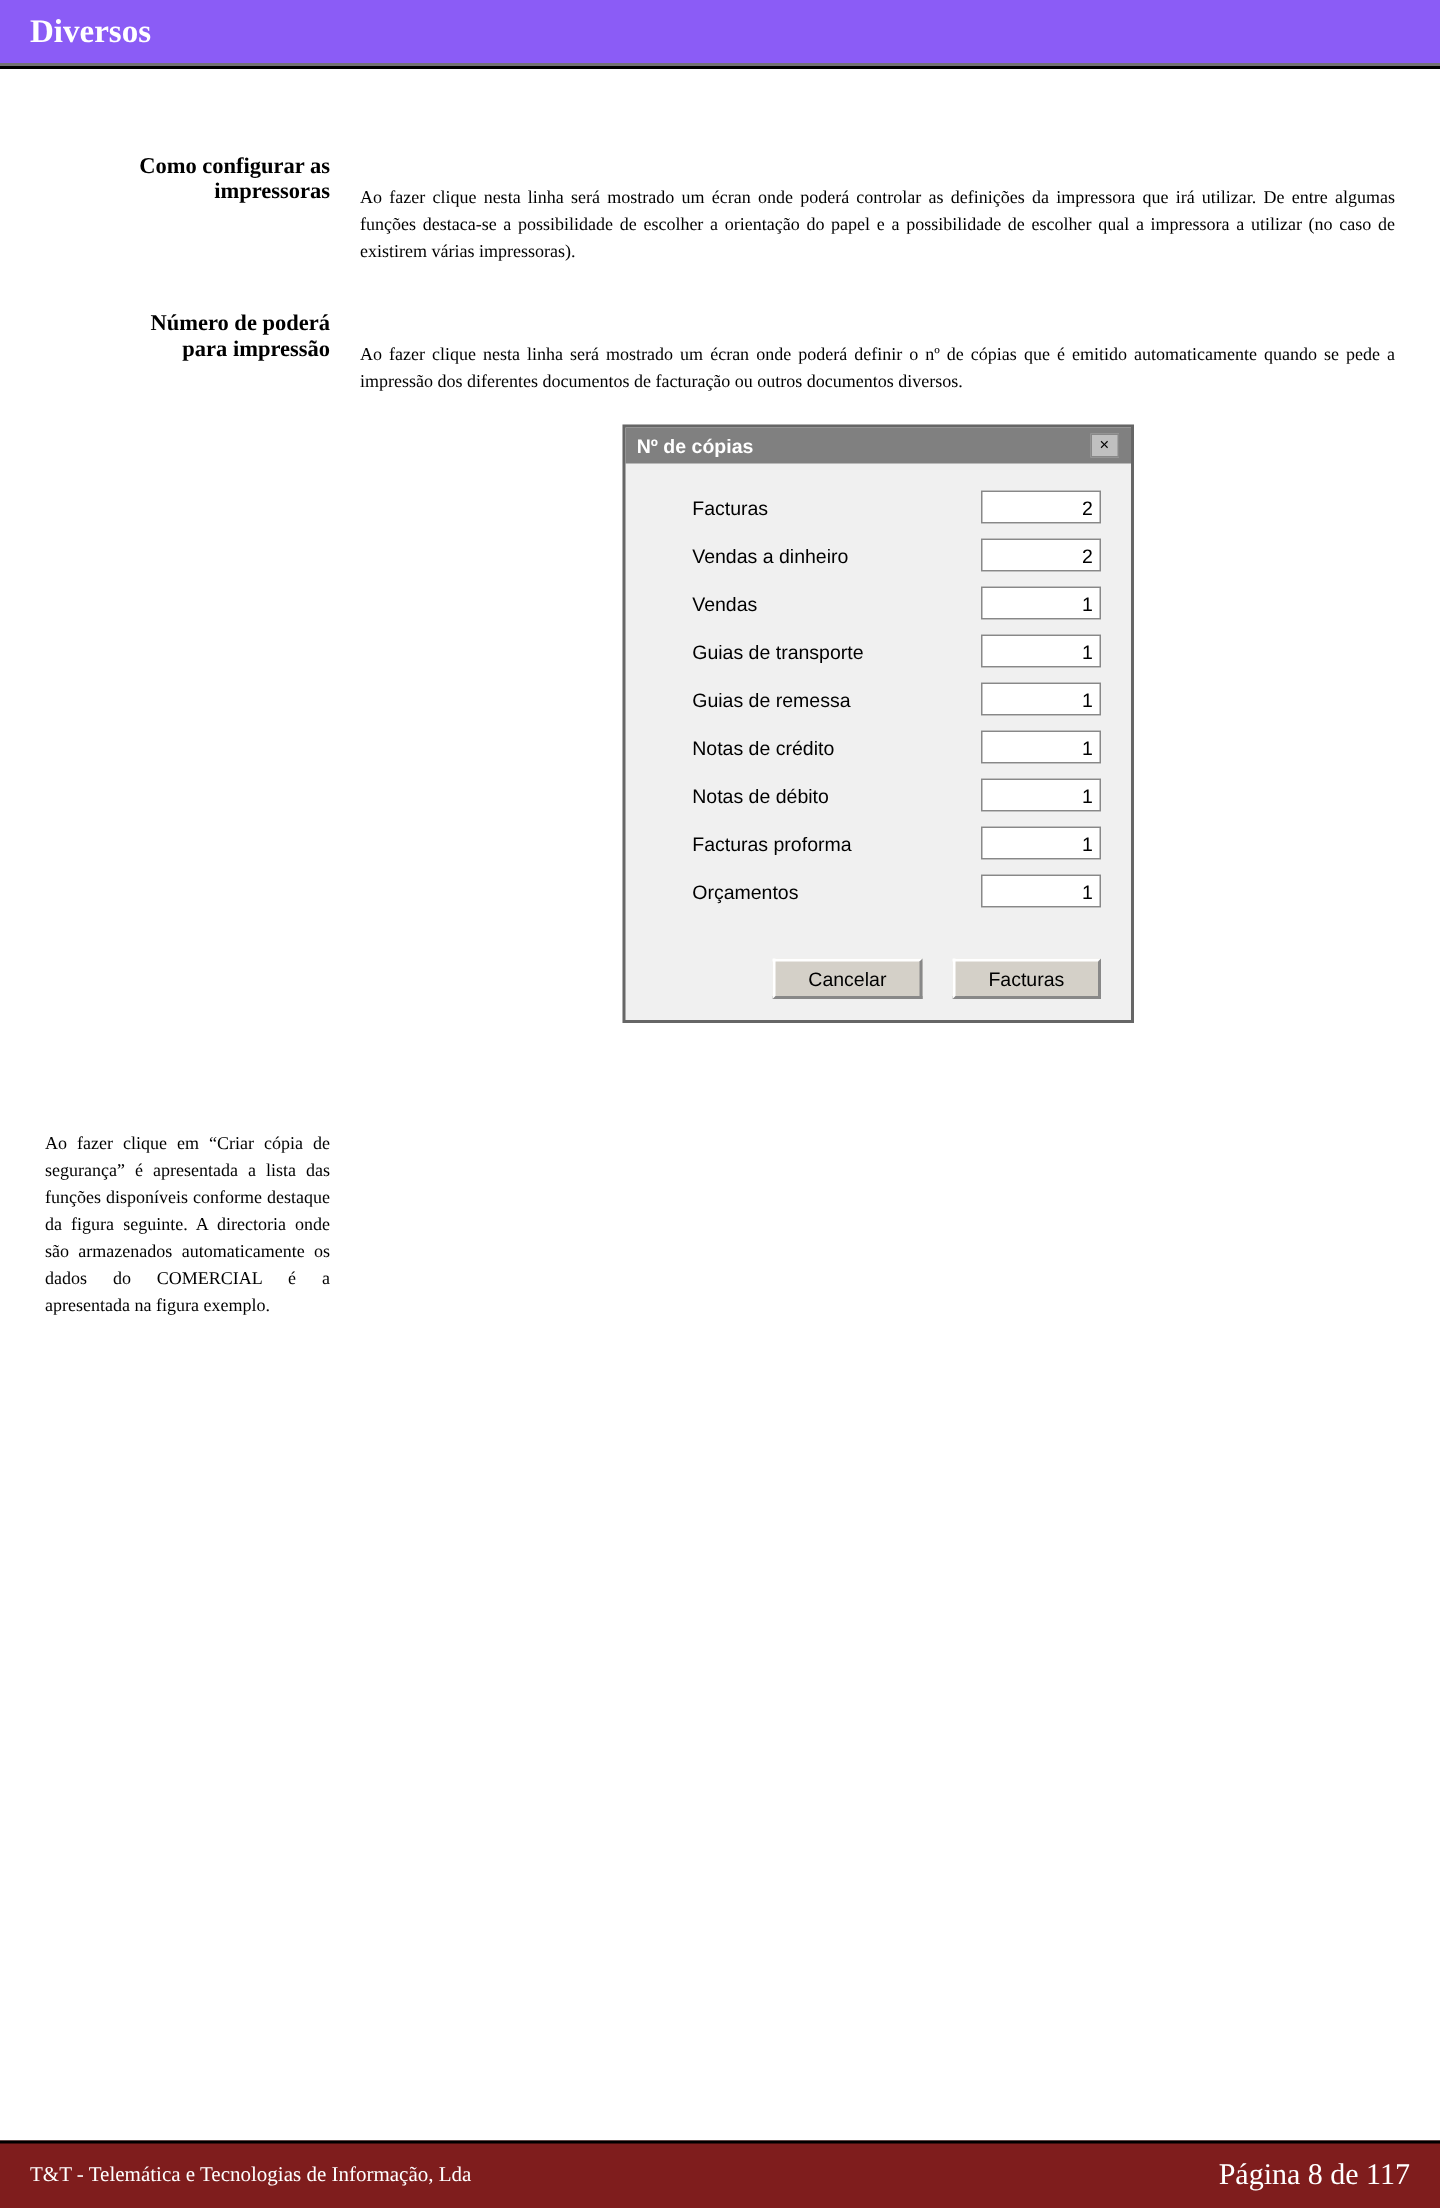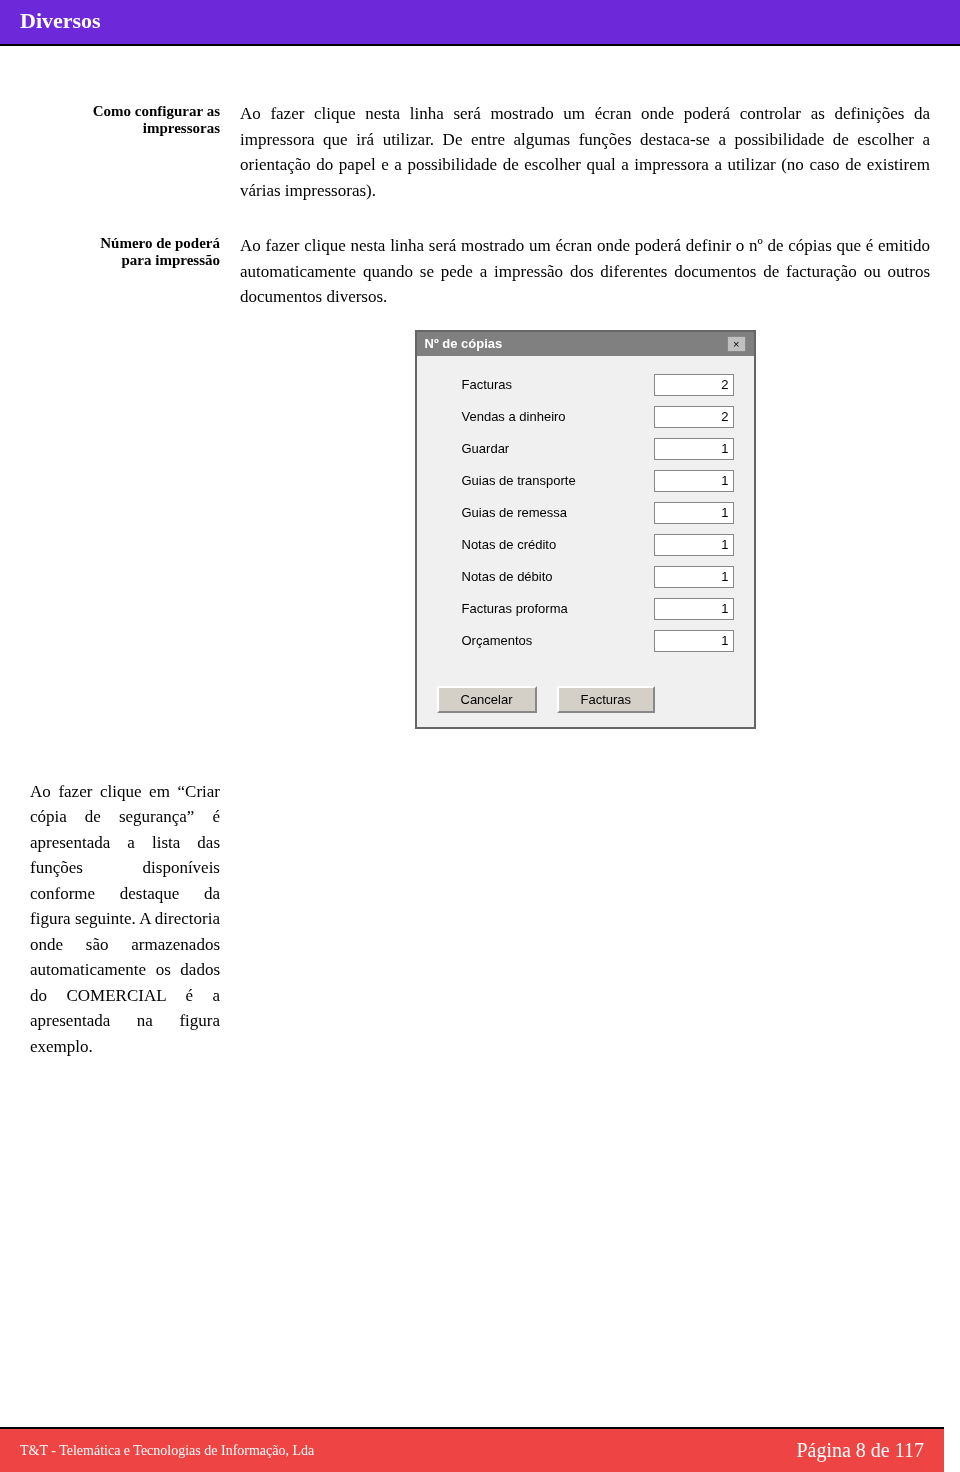--- a/index.html
+++ b/index.html
@@ -8,26 +8,26 @@
       font-size: 15px;
       background: #ffffff;
       color: #000000;
       width: 960px;
       min-height: 1472px;
       position: relative;
     }
 
     
     .page-header {
-      background: #6d28d9;
+      background: #8b5cf6;
       color: #ffffff;
       padding: 8px 20px;
       font-size: 22px;
       font-weight: bold;
-      border-bottom: 2px solid #6d28d9;
+      border-bottom: 2px solid #737373;
     }
 
     
     .content-area {
       padding: 30px 30px 80px 30px;
     }
 
     
     .section-row {
       display: grid;
@@ -37,23 +37,24 @@
     }
 
     .section-label {
       font-weight: bold;
       font-size: 15px;
       padding-top: 2px;
       text-align: right;
     }
 
     .section-text {
-      font-size: 17px;
+      font-size: 12px;
       line-height: 1.5;
       text-align: justify;
+      margin-top: 21px;
     }
 
     
     .dialog-container {
       margin: 20px 0 20px 0;
     }
 
     .dialog-box {
       border: 2px solid #666;
       background: #f0f0f0;
@@ -105,44 +106,45 @@
       border: 1px solid #888;
       background: #fff;
       height: 22px;
       text-align: right;
       padding-right: 4px;
       font-size: 13px;
     }
 
     .dialog-footer {
       display: flex;
-      justify-content: flex-start;
+      justify-content: flex-end;
       gap: 20px;
       padding: 10px 20px 14px 20px;
+      margin-left: 20px;
     }
 
     .dialog-btn {
       background: #d4d0c8;
       border: 2px solid #888;
       border-top-color: #fff;
       border-left-color: #fff;
       padding: 4px 22px;
       font-size: 13px;
       cursor: pointer;
       font-family: Arial, sans-serif;
     }
 
     
     .page-footer {
       position: absolute;
       bottom: 0;
       left: 0;
-      right: 16px;
+      right: 0;
       border-top: 2px solid #000;
-      background: #ef4444;
+      background: #7f1d1d;
       color: #ffffff;
       padding: 10px 20px;
       display: flex;
       justify-content: space-between;
       align-items: center;
       font-size: 14px;
       gap: 39px;
     }
 
     .footer-left {
@@ -198,21 +200,21 @@
               <span class="dialog-row-label">Facturas</span>
               <input class="dialog-row-input" type="text" value="2" style="">
             </div>
 
             <div class="dialog-row">
               <span class="dialog-row-label">Vendas a dinheiro</span>
               <input class="dialog-row-input" type="text" value="2" style="">
             </div>
 
             <div class="dialog-row">
-              <span class="dialog-row-label">Guardar</span>
+              <span class="dialog-row-label">Vendas</span>
               <input class="dialog-row-input" type="text" value="1" style="">
             </div>
 
             <div class="dialog-row">
               <span class="dialog-row-label">Guias de transporte</span>
               <input class="dialog-row-input" type="text" value="1" style="">
             </div>
 
             <div class="dialog-row">
               <span class="dialog-row-label">Guias de remessa</span>

